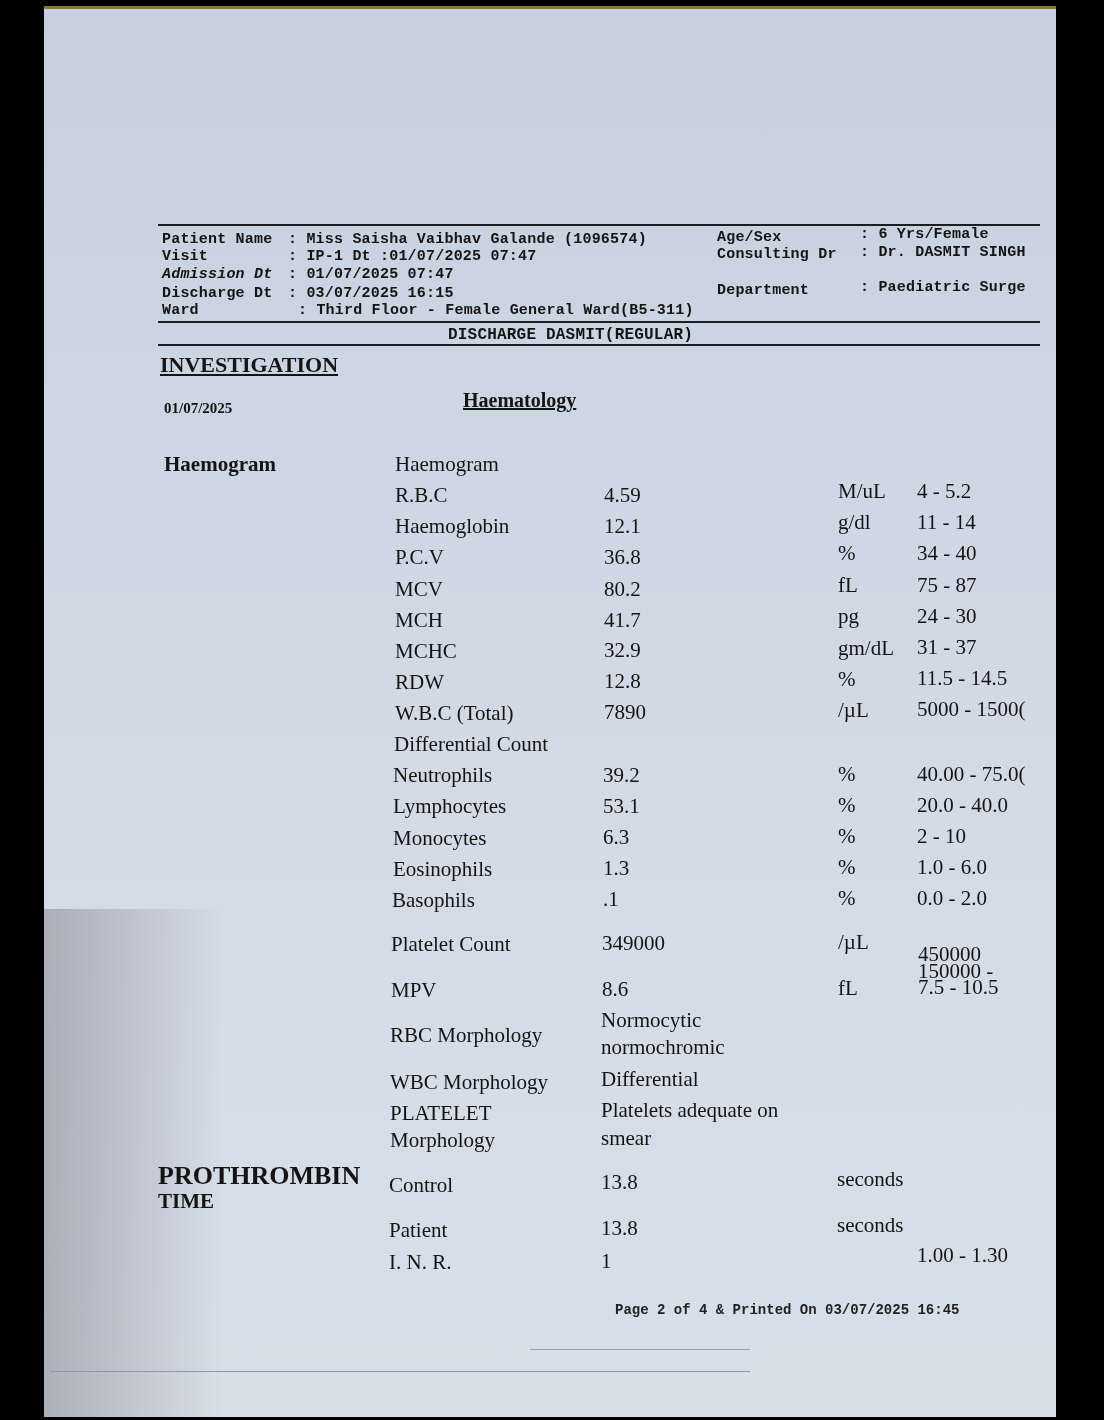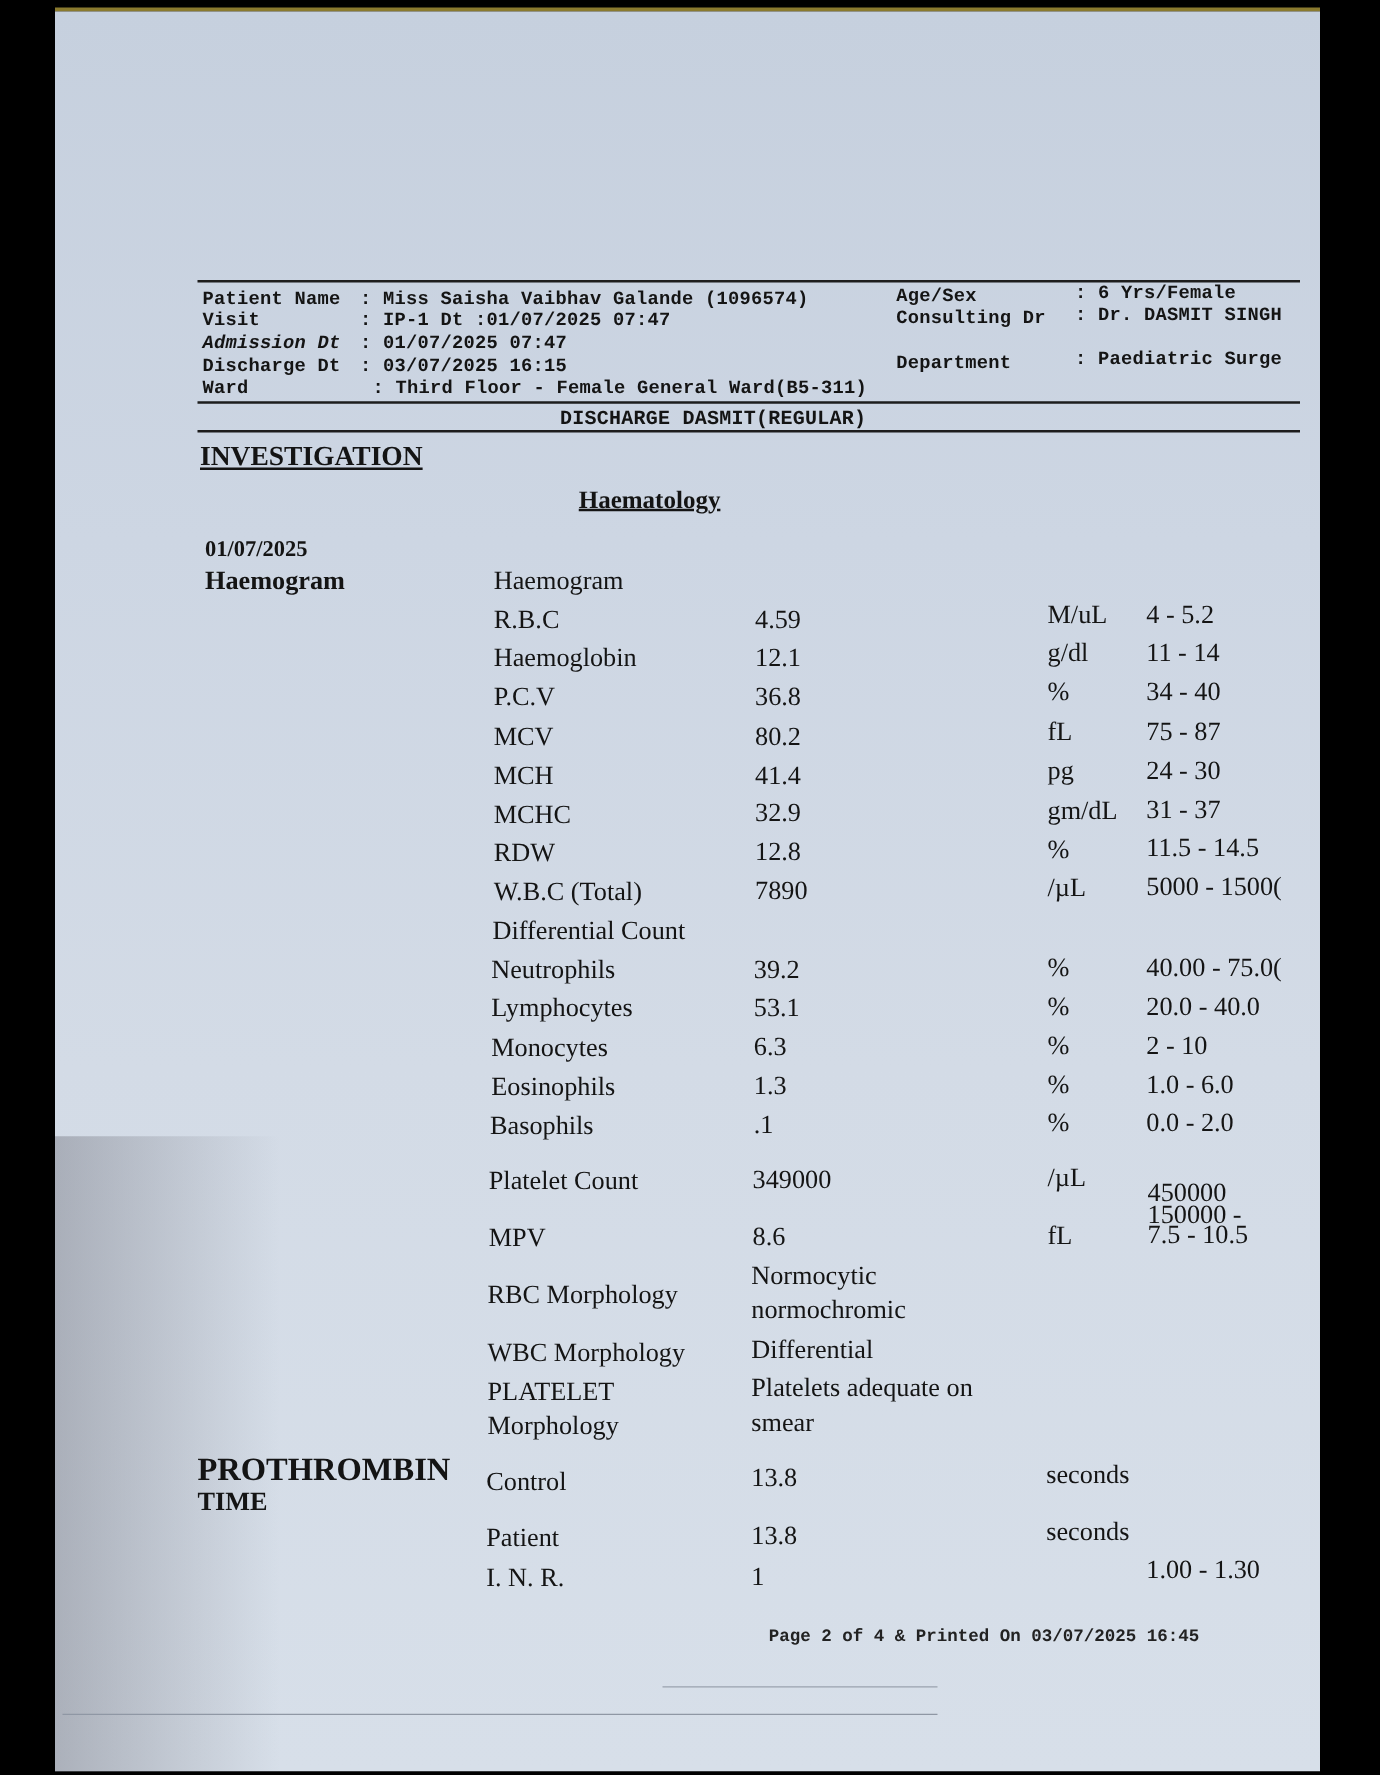--- a/index.html
+++ b/index.html
@@ -52,21 +52,21 @@
 <div class="abs mono" style="left:860px; top:244px;">: Dr. DASMIT SINGH</div>
 <div class="abs mono" style="left:717px; top:282px;">Department</div>
 <div class="abs mono" style="left:860px; top:279px;">: Paediatric Surge</div>
 
 <div class="rule" style="left:158px; top:321px; width:882px;"></div>
 <div class="abs mono" style="left:448px; top:326px; font-size:16px;">DISCHARGE DASMIT(REGULAR)</div>
 <div class="rule" style="left:158px; top:344px; width:882px;"></div>
 
 <div class="abs serif bold ul" style="left:160px; top:352px; font-size:22px;">INVESTIGATION</div>
 <div class="abs serif bold ul" style="left:463px; top:389px; font-size:20px;">Haematology</div>
-<div class="abs serif bold" style="left:164px; top:429px; font-size:18px;">01/07/2025</div>
+<div class="abs serif bold" style="left:164px; top:400px; font-size:15px;">01/07/2025</div>
 <div class="abs serif bold" style="left:164px; top:452px; font-size:21px;">Haemogram</div>
 
 <div class="abs serif" style="left:395px; top:452px;">Haemogram</div>
 
 <div>
   <div>
     <div class="abs serif" style="left:395px; top:483px;">R.B.C</div>
     <div class="abs serif" style="left:604px; top:483px;">4.59</div>
     <div class="abs serif" style="left:838px; top:479px;">M/uL</div>
     <div class="abs serif" style="left:917px; top:479px;">4 - 5.2</div>
@@ -84,21 +84,21 @@
     <div class="abs serif" style="left:917px; top:541px;">34 - 40</div>
   </div>
   <div>
     <div class="abs serif" style="left:395px; top:577px;">MCV</div>
     <div class="abs serif" style="left:604px; top:577px;">80.2</div>
     <div class="abs serif" style="left:838px; top:573px;">fL</div>
     <div class="abs serif" style="left:917px; top:573px;">75 - 87</div>
   </div>
   <div>
     <div class="abs serif" style="left:395px; top:608px;">MCH</div>
-    <div class="abs serif" style="left:604px; top:608px;">41.4</div>
+    <div class="abs serif" style="left:604px; top:608px;">41.7</div>
     <div class="abs serif" style="left:838px; top:604px;">pg</div>
     <div class="abs serif" style="left:917px; top:604px;">24 - 30</div>
   </div>
   <div>
     <div class="abs serif" style="left:395px; top:639px;">MCHC</div>
     <div class="abs serif" style="left:604px; top:638px;">32.9</div>
     <div class="abs serif" style="left:838px; top:636px;">gm/dL</div>
     <div class="abs serif" style="left:917px; top:635px;">31 - 37</div>
   </div>
   <div>

